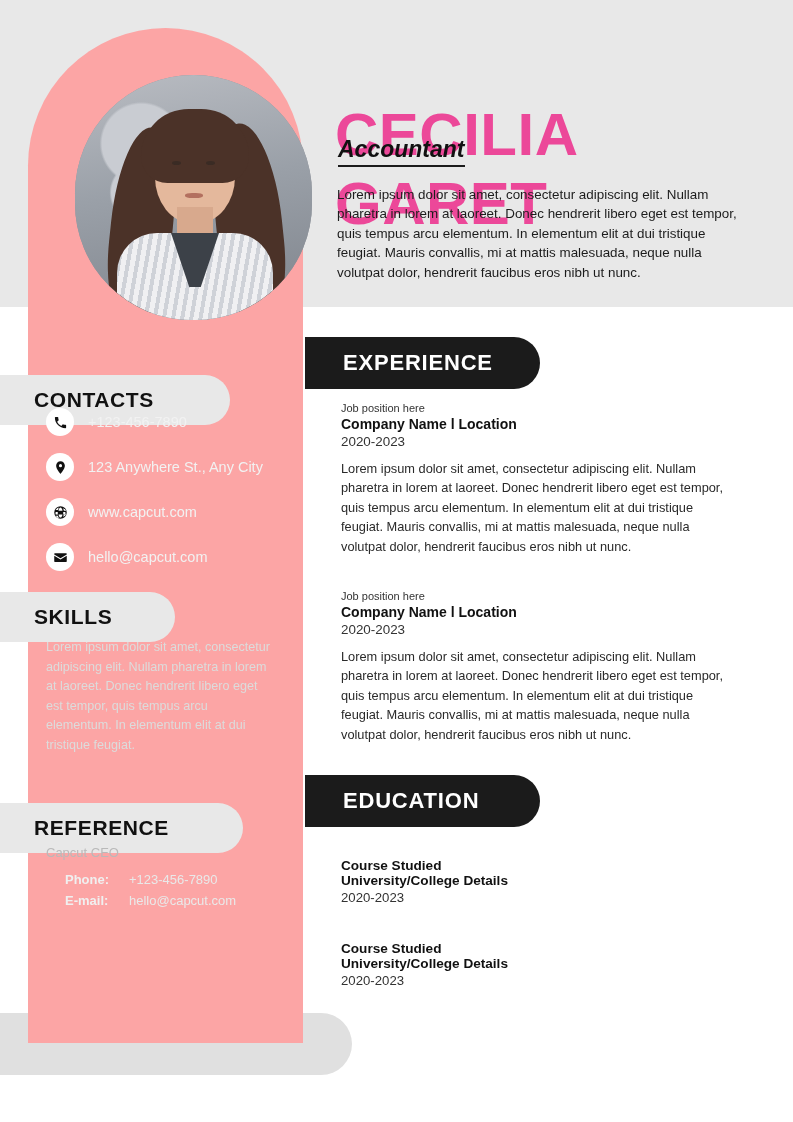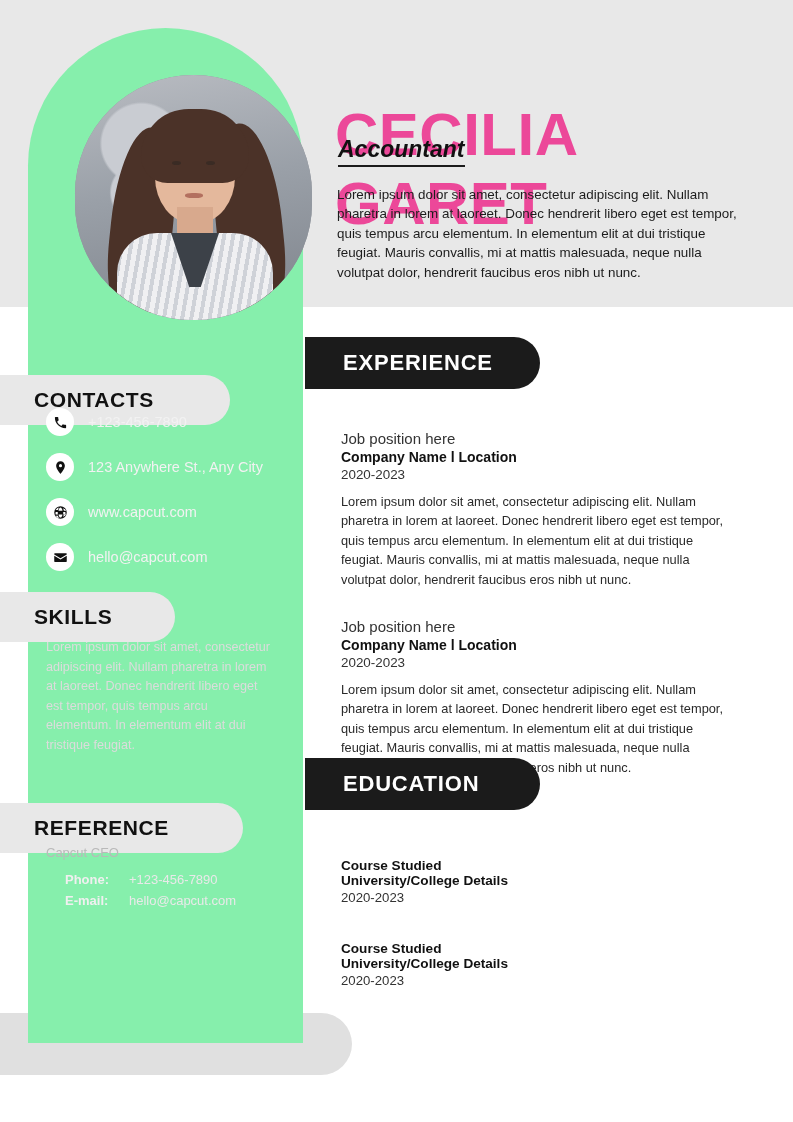--- a/index.html
+++ b/index.html
@@ -27,21 +27,21 @@
     left: 0; top: 1013px;
     width: 352px; height: 62px;
     background: #e0e0e0;
     border-radius: 0 32px 32px 0;
   }
   
   .left-col {
     position: absolute;
     left: 28px; top: 28px;
     width: 275px; height: 1015px;
-    background: #86efac;
+    background: #fca5a5;
     border-radius: 138px 138px 0 0;
     overflow: visible;
   }
   
   .photo-frame {
     position: absolute;
     left: 47px; top: 47px;
     width: 237px; height: 245px;
     border-radius: 120px 120px 118px 118px;
     overflow: hidden;
@@ -168,21 +168,21 @@
   .role {
     font-size: 23px; font-style: italic; font-weight: 600; color: #111;
   }
   .summary {
     position: absolute; left: 337px; top: 185px; width: 400px;
     font-size: 13.4px; line-height: 1.45; color: #1c1c1c;
   }
 
   
   .entry { position: absolute; left: 341px; width: 392px; }
-  .e-pos { font-size: 15px; color: #333; margin-bottom: 2px; margin-top: 28px; }
+  .e-pos { font-size: 11px; color: #333; margin-bottom: 2px; }
   .e-company { font-size: 14px; font-weight: 700; color: #111; margin-bottom: 2px; }
   .e-dates { font-size: 13.4px; color: #333; margin-bottom: 10px; }
   .e-desc { font-size: 12.8px; line-height: 1.52; color: #2a2a2a; }
 
   
   .edu { position: absolute; left: 341px; width: 392px; margin-top: 13px; }
   .edu-course { font-size: 13.6px; font-weight: 700; color: #111; }
   .edu-uni { font-size: 13.6px; font-weight: 700; color: #111; }
   .edu-dates { font-size: 13.2px; color: #333; margin-top: 2px; }
 </style>
@@ -289,21 +289,21 @@
     <div class="e-desc">Lorem ipsum dolor sit amet, consectetur adipiscing elit. Nullam pharetra in lorem at laoreet. Donec hendrerit libero eget est tempor, quis tempus arcu elementum. In elementum elit at dui tristique feugiat. Mauris convallis, mi at mattis malesuada, neque nulla volutpat dolor, hendrerit faucibus eros nibh ut nunc.</div>
   </div>
 
   <div class="entry" style="top: 590px;">
     <div class="e-pos">Job position here</div>
     <div class="e-company">Company Name l Location</div>
     <div class="e-dates">2020-2023</div>
     <div class="e-desc">Lorem ipsum dolor sit amet, consectetur adipiscing elit. Nullam pharetra in lorem at laoreet. Donec hendrerit libero eget est tempor, quis tempus arcu elementum. In elementum elit at dui tristique feugiat. Mauris convallis, mi at mattis malesuada, neque nulla volutpat dolor, hendrerit faucibus eros nibh ut nunc.</div>
   </div>
 
-  <div class="pill-dark" style="top: 758px; width: 235px; text-align: center;">
+  <div class="pill-dark" style="top: 775px; width: 235px; text-align: center;">
     <span class="pill-text">EDUCATION</span>
   </div>
 
   <div class="edu" style="top: 845px;">
     <div class="edu-course">Course Studied</div>
     <div class="edu-uni">University/College Details</div>
     <div class="edu-dates">2020-2023</div>
   </div>
 
   <div class="edu" style="top: 928px;">

